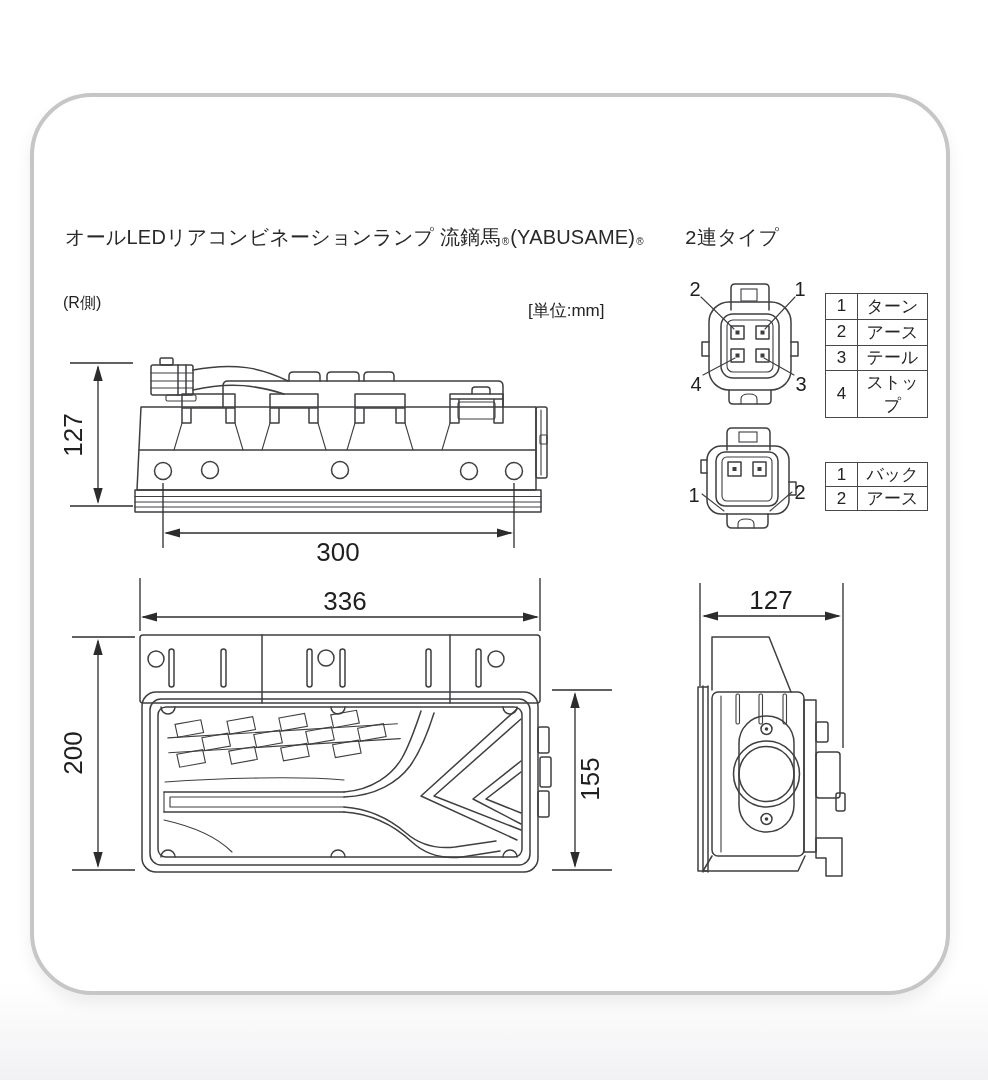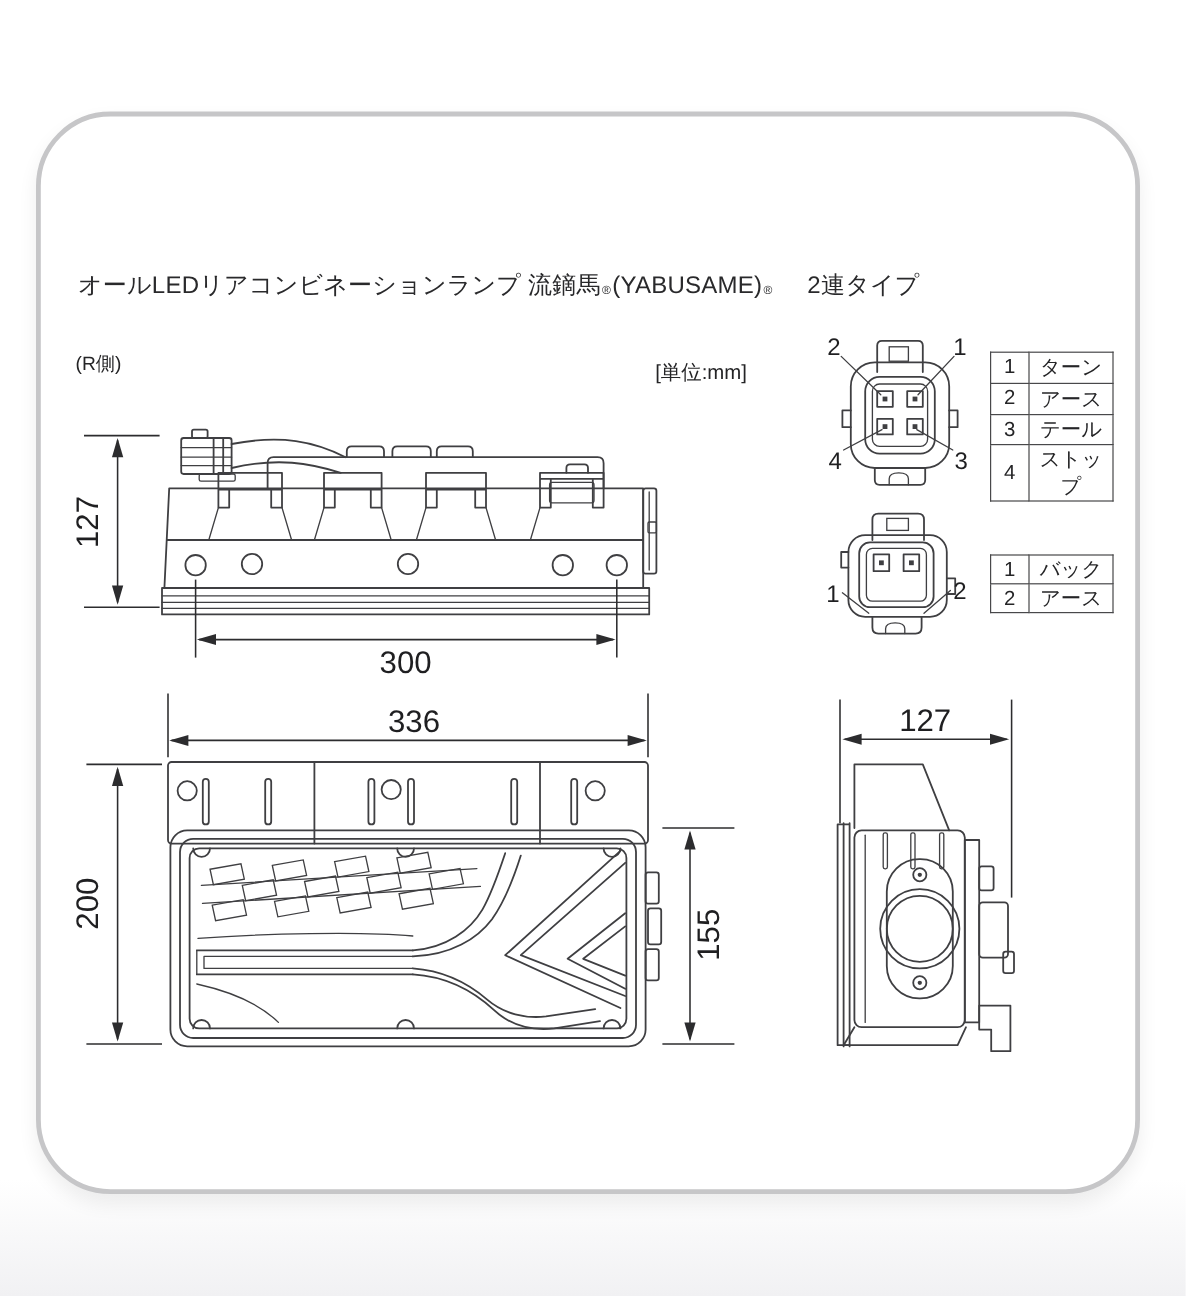--- a/index.html
+++ b/index.html
@@ -14,27 +14,27 @@
     position:absolute;left:30px;top:93px;width:912px;height:894px;
     background:#ffffff;border:4px solid #c6c6c8;border-radius:62px;
     box-shadow:0 8px 16px rgba(0,0,0,0.07);
   }
   .title{
     position:absolute;left:65px;top:224px;width:860px;
     font-size:20px;font-weight:500;color:#29292b;letter-spacing:0.2px;
     white-space:nowrap;
   }
   .title .reg{font-size:10px;vertical-align:-1px;margin:0 1px;}
-  .title .tail{margin-left:28px;}
+  .title .tail{margin-left:40px;font-family:Liberation Mono, monospace;}
   .side-label{
     position:absolute;left:63px;top:293px;
     font-size:16px;font-weight:500;color:#242426;
   }
   .unit-label{
-    position:absolute;left:546px;top:299px;
+    position:absolute;left:528px;top:299px;
     font-size:17px;font-weight:500;color:#242426;
   }
   .pin-table{position:absolute;border-collapse:collapse;background:#fff;}
   .pin-table td{
     border:1.8px solid #48484a;text-align:center;vertical-align:middle;
     font-size:17px;color:#242426;padding:0;
   }
   .pin-table .c1{width:31px;}
   .pin-table .c2{width:69px;}
   .t4 td{height:24.8px;}

